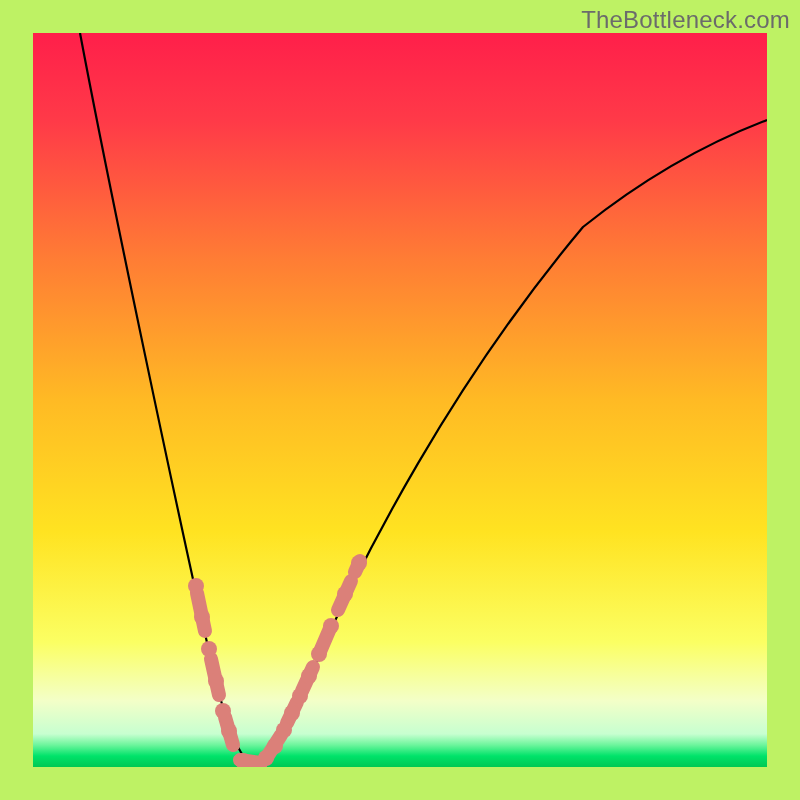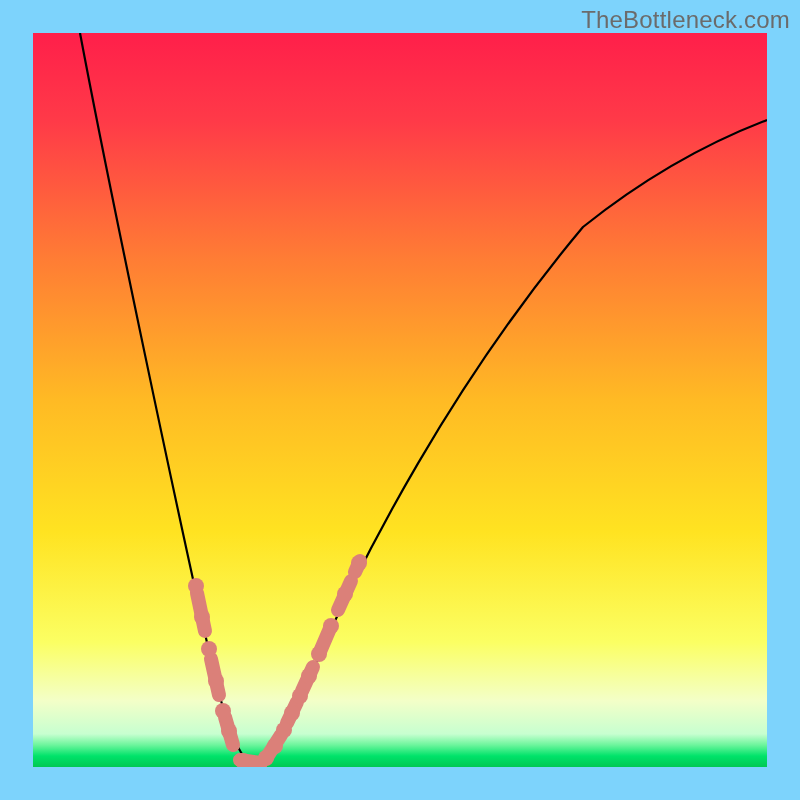--- a/index.html
+++ b/index.html
@@ -10,21 +10,21 @@
     background: #000;
     overflow: hidden;
     font-family: Arial, Helvetica, sans-serif;
   }
   .frame {
     position: absolute;
     top: 0;
     left: 0;
     width: 800px;
     height: 800px;
-    background: #7dd3fc;
+    background: #bef264;
   }
   .plot-area {
     position: absolute;
     top: 33px;
     left: 33px;
     width: 734px;
     height: 734px;
     overflow: hidden;
   }
   .gradient {

